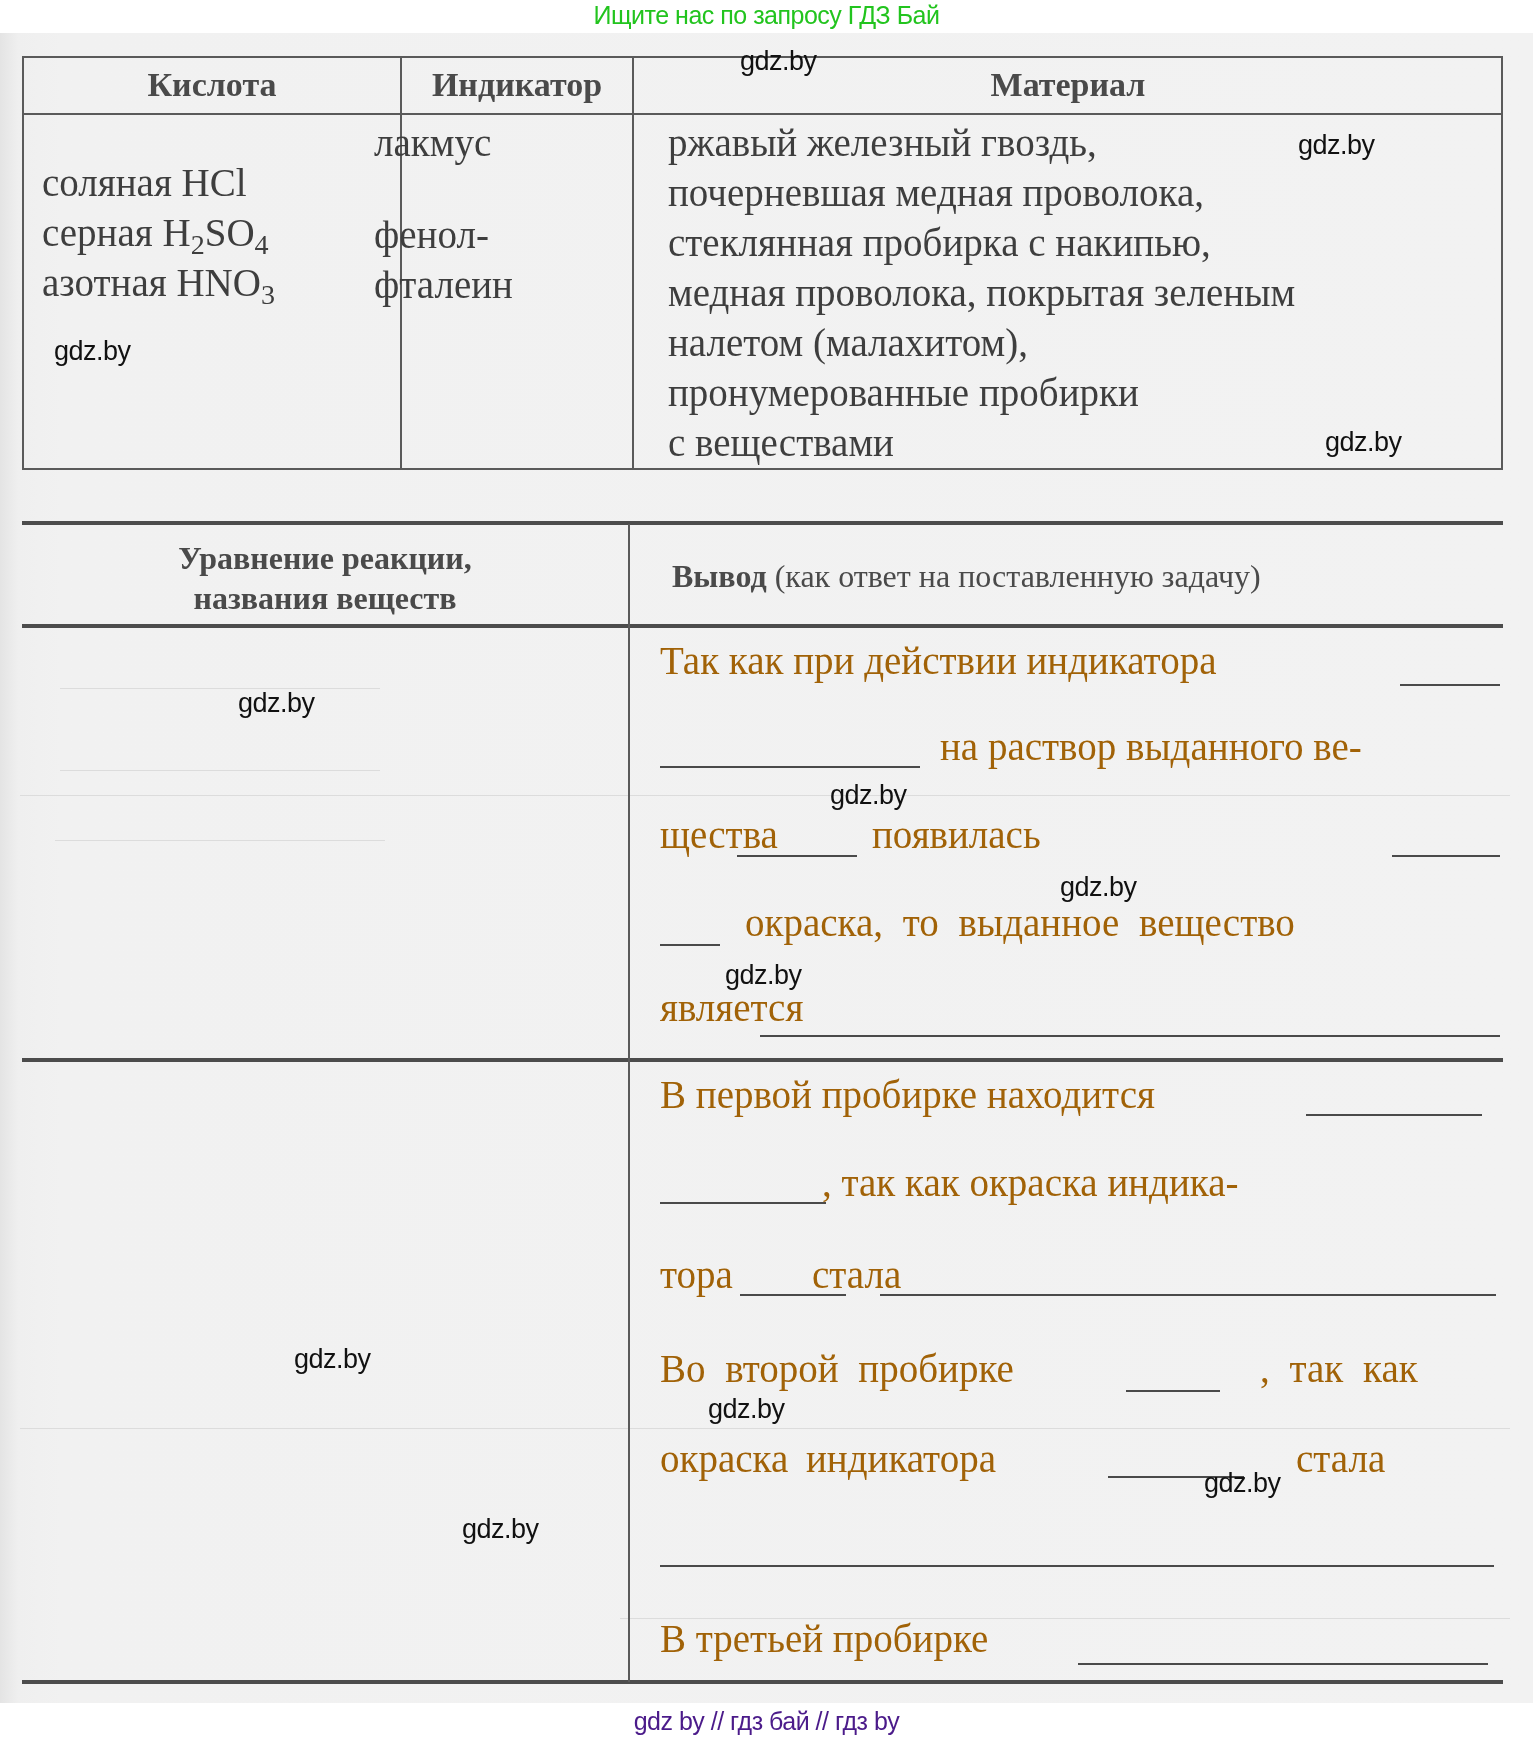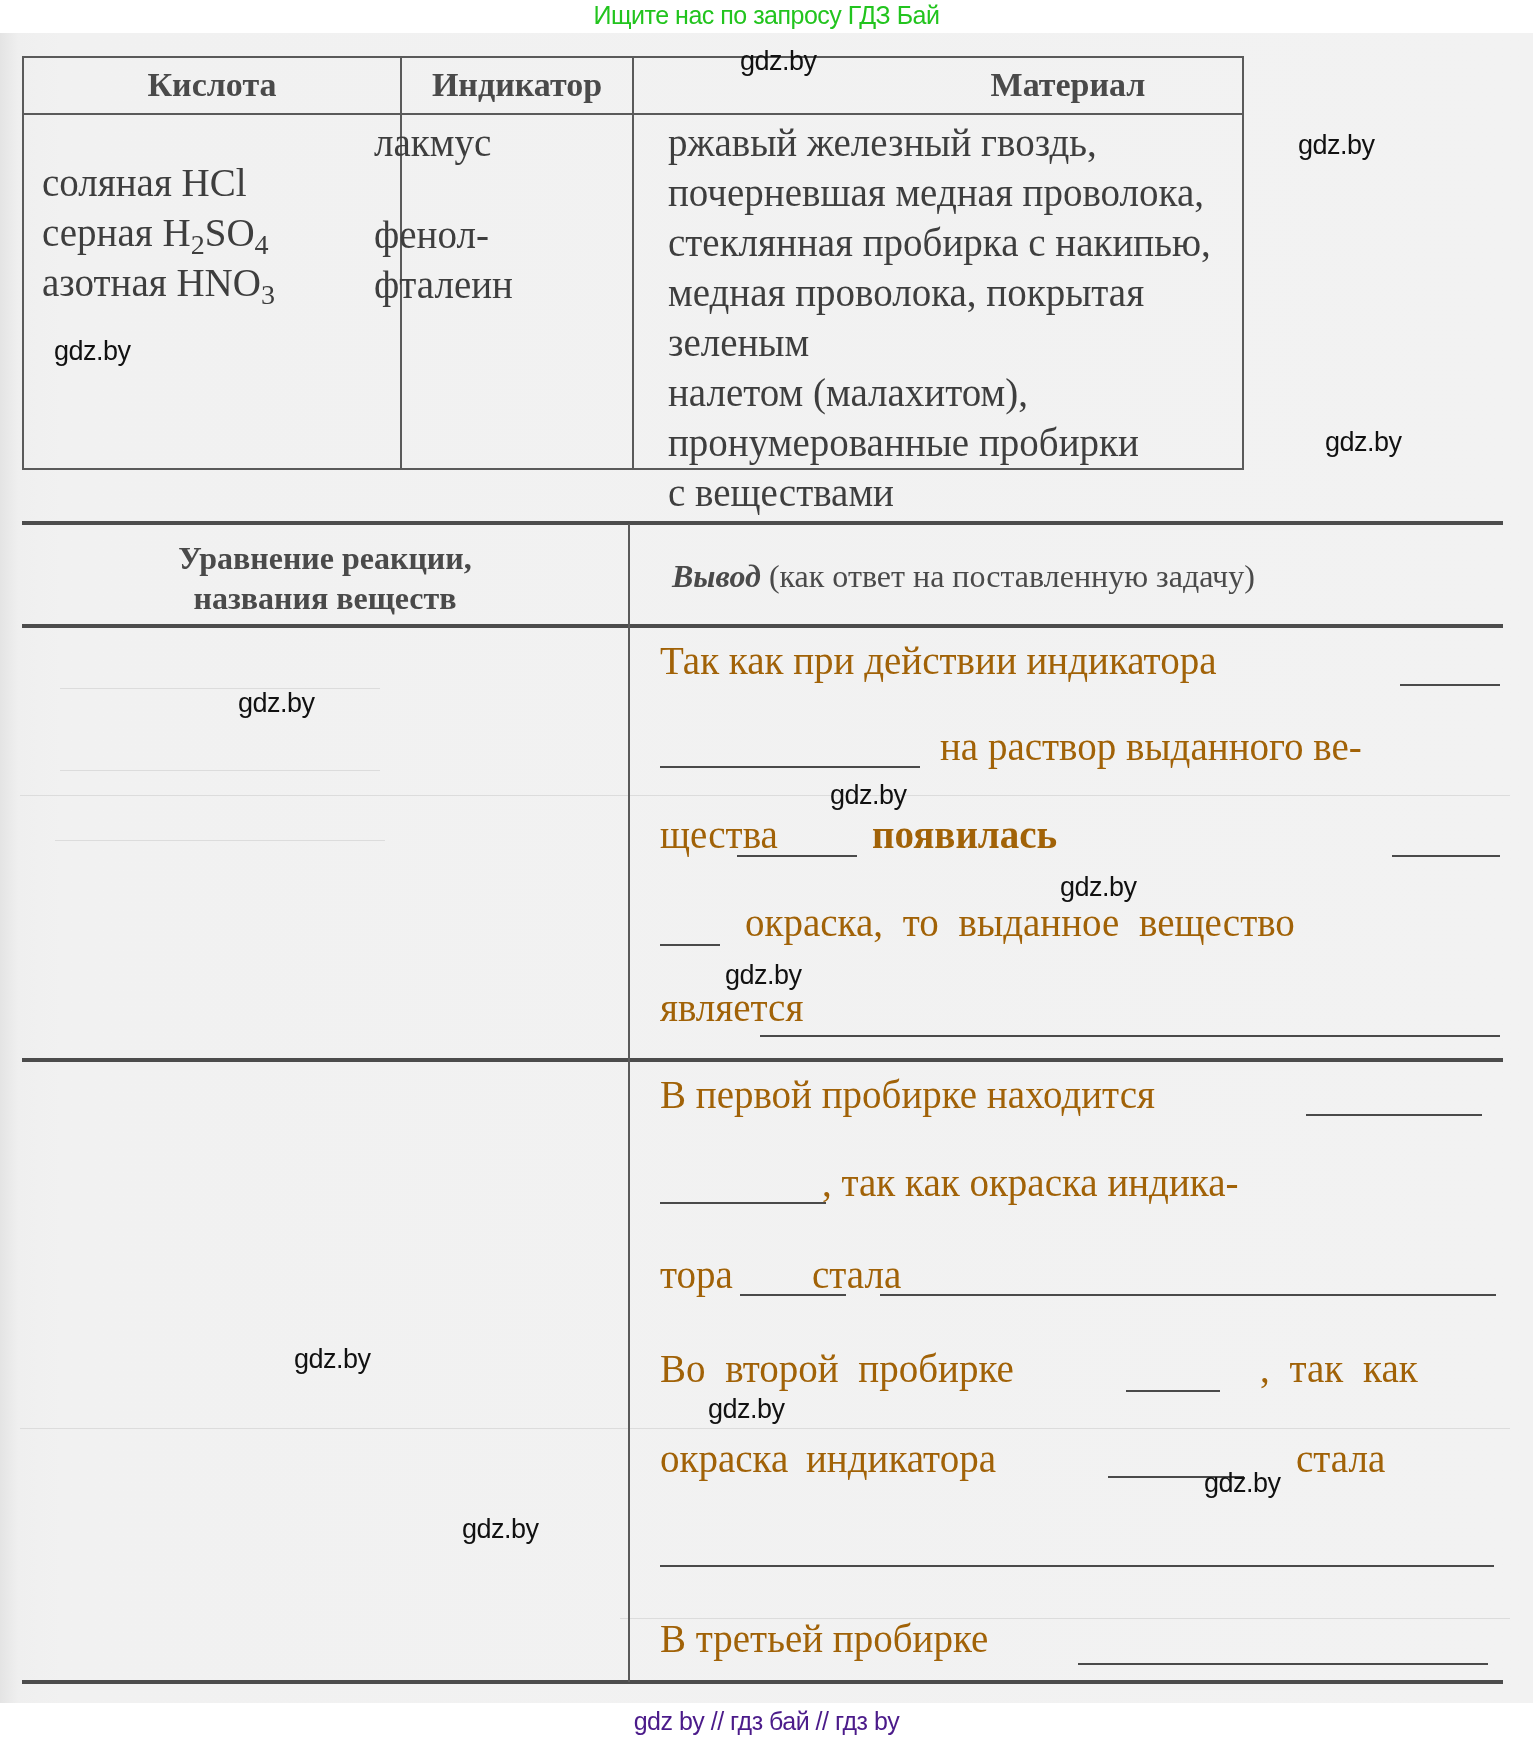--- a/index.html
+++ b/index.html
@@ -24,38 +24,38 @@
     text-align:center; font-family:"Liberation Sans", sans-serif;
     font-size:25px; line-height:36px; color:#4b1b8a;
     letter-spacing:-0.5px;
   }
   .watermark {
     position:absolute; font-family:"Liberation Sans", sans-serif;
     font-size:27px; color:#111; letter-spacing:-0.5px; line-height:30px;
   }
 
   
-  .t1 { position:absolute; left:22px; top:56px; width:1222px; height:414px;
+  .t1 { position:absolute; left:22px; top:56px; width:1481px; height:414px;
         border:2px solid #5a5a5a; box-sizing:border-box; }
   .t1 .hrow { position:absolute; left:0; top:0; right:0; height:55px;
               border-bottom:2px solid #5a5a5a; }
   .t1 .vline { position:absolute; top:0; bottom:0; width:0; border-left:2px solid #5a5a5a; }
   .t1 .th { position:absolute; top:8px; font-weight:bold; font-size:34px;
             color:#4a4a4a; text-align:center; }
   .t1 .cell { position:absolute; top:60px; font-size:39px; line-height:50px; color:#3e3e3e; }
   sub { font-size:0.72em; vertical-align:-0.28em; line-height:0; }
 
   
   .rule-thick { position:absolute; left:22px; width:1481px; height:4px; background:#4c4c4c; }
   .vdiv2 { position:absolute; left:628px; top:524px; width:0; height:1158px;
            border-left:2px solid #5a5a5a; }
   .t2-head-left { position:absolute; left:22px; top:538px; width:606px;
                   text-align:center; font-weight:bold; font-size:32px; line-height:40px; color:#4a4a4a; }
   .t2-head-right { position:absolute; left:672px; top:558px; font-size:32px; color:#4a4a4a; white-space:nowrap; }
-  .t2-head-right b { font-weight:bold;font-style:italic; }
+  .t2-head-right b { font-weight:bold; }
   .line-text { position:absolute; left:660px; font-size:39px; line-height:46px;
                color:#a16207; white-space:nowrap; }
   .blank-abs { position:absolute; height:0; border-bottom:2px solid #4a4a4a; }
   .faint { position:absolute; height:0; border-bottom:1px solid #dcdcdc; }
 </style>
 </head>
 <body>
 
 <div class="top-banner">Ищите нас по запросу ГДЗ Бай</div>
 
@@ -113,21 +113,21 @@
 <div class="t2-head-right"><b>Вывод</b><span> (как ответ на поставленную задачу)</span></div>
 
 <div class="line-text" style="top:638px;">Так как при действии индикатора</div>
 <div class="blank-abs" style="left:1400px;top:684px;width:100px;"></div>
 
 <div class="blank-abs" style="left:660px;top:766px;width:260px;"></div>
 <div class="line-text" style="top:724px;left:940px;">на раствор выданного ве-</div>
 
 <div class="line-text" style="top:812px;">щества</div>
 <div class="blank-abs" style="left:737px;top:855px;width:120px;"></div>
-<div class="line-text" style="top:812px;left:872px;font-weight:bold;">появилась</div>
+<div class="line-text" style="top:812px;left:872px;">появилась</div>
 <div class="blank-abs" style="left:1392px;top:855px;width:108px;"></div>
 
 <div class="blank-abs" style="left:660px;top:944px;width:60px;"></div>
 <div class="line-text" style="top:900px;left:745px;word-spacing:10px;">окраска, то выданное вещество</div>
 
 <div class="line-text" style="top:985px;">является</div>
 <div class="blank-abs" style="left:760px;top:1035px;width:740px;"></div>
 
 <div class="line-text" style="top:1072px;">В первой пробирке находится</div>
 <div class="blank-abs" style="left:1306px;top:1114px;width:176px;"></div>

